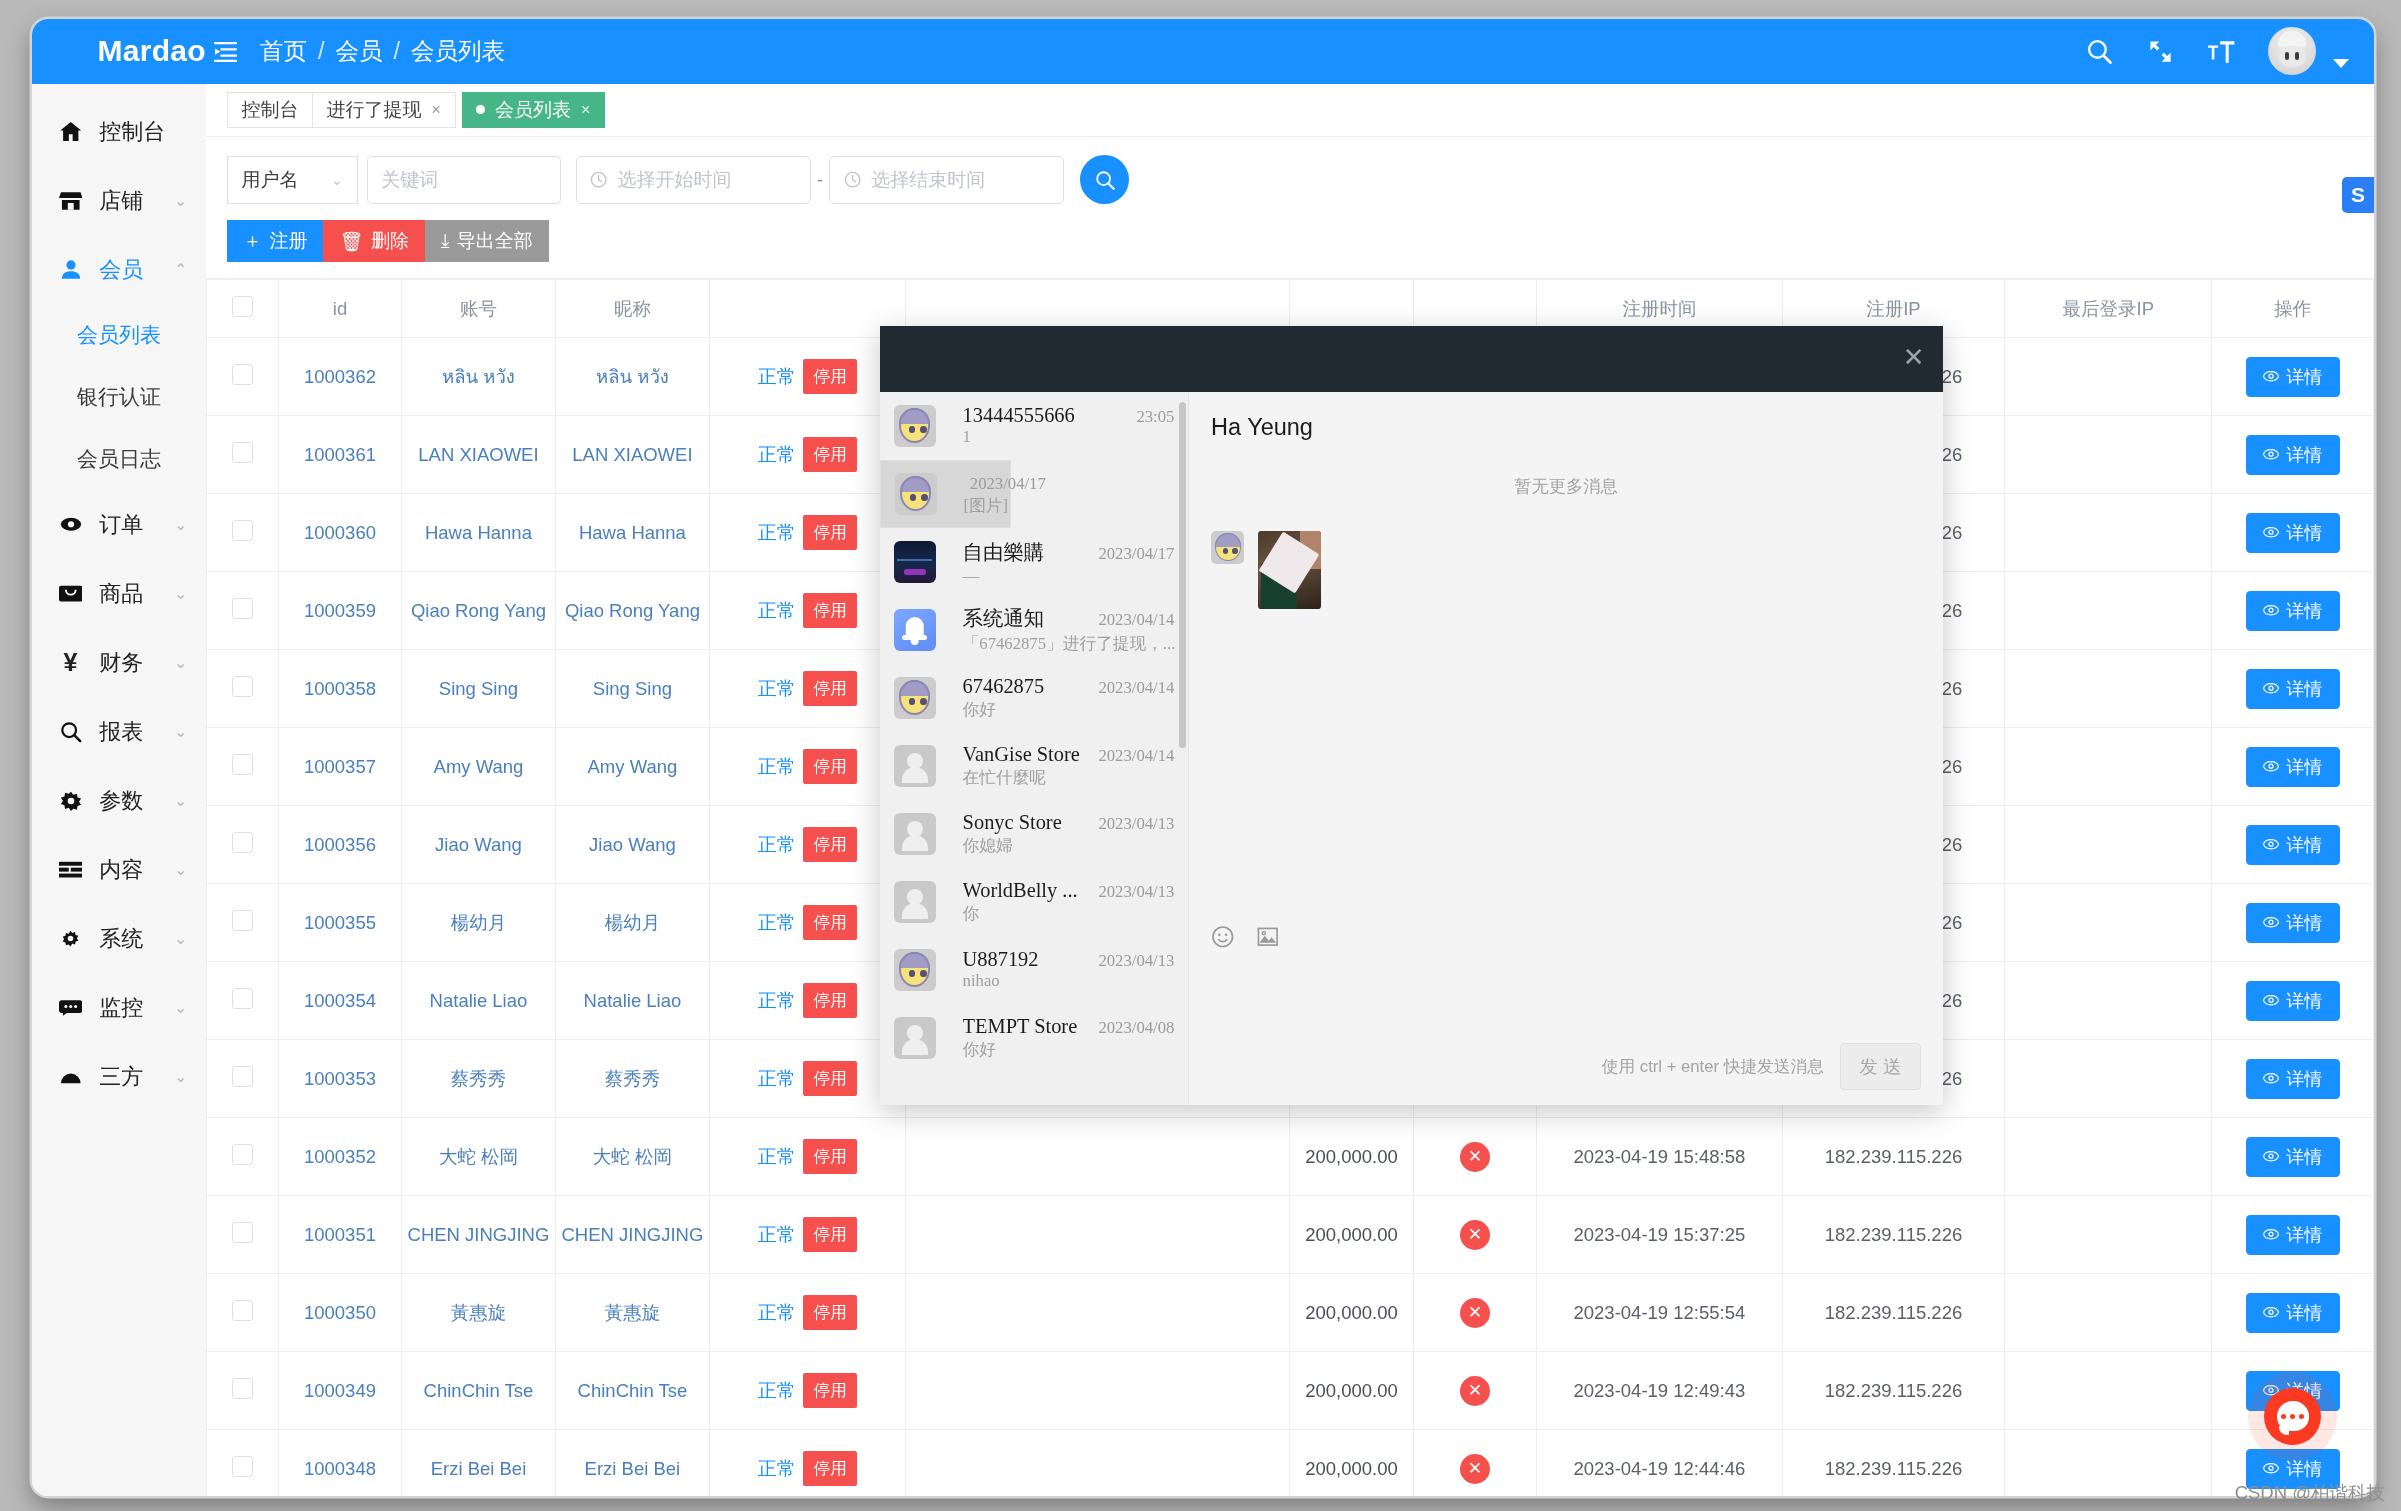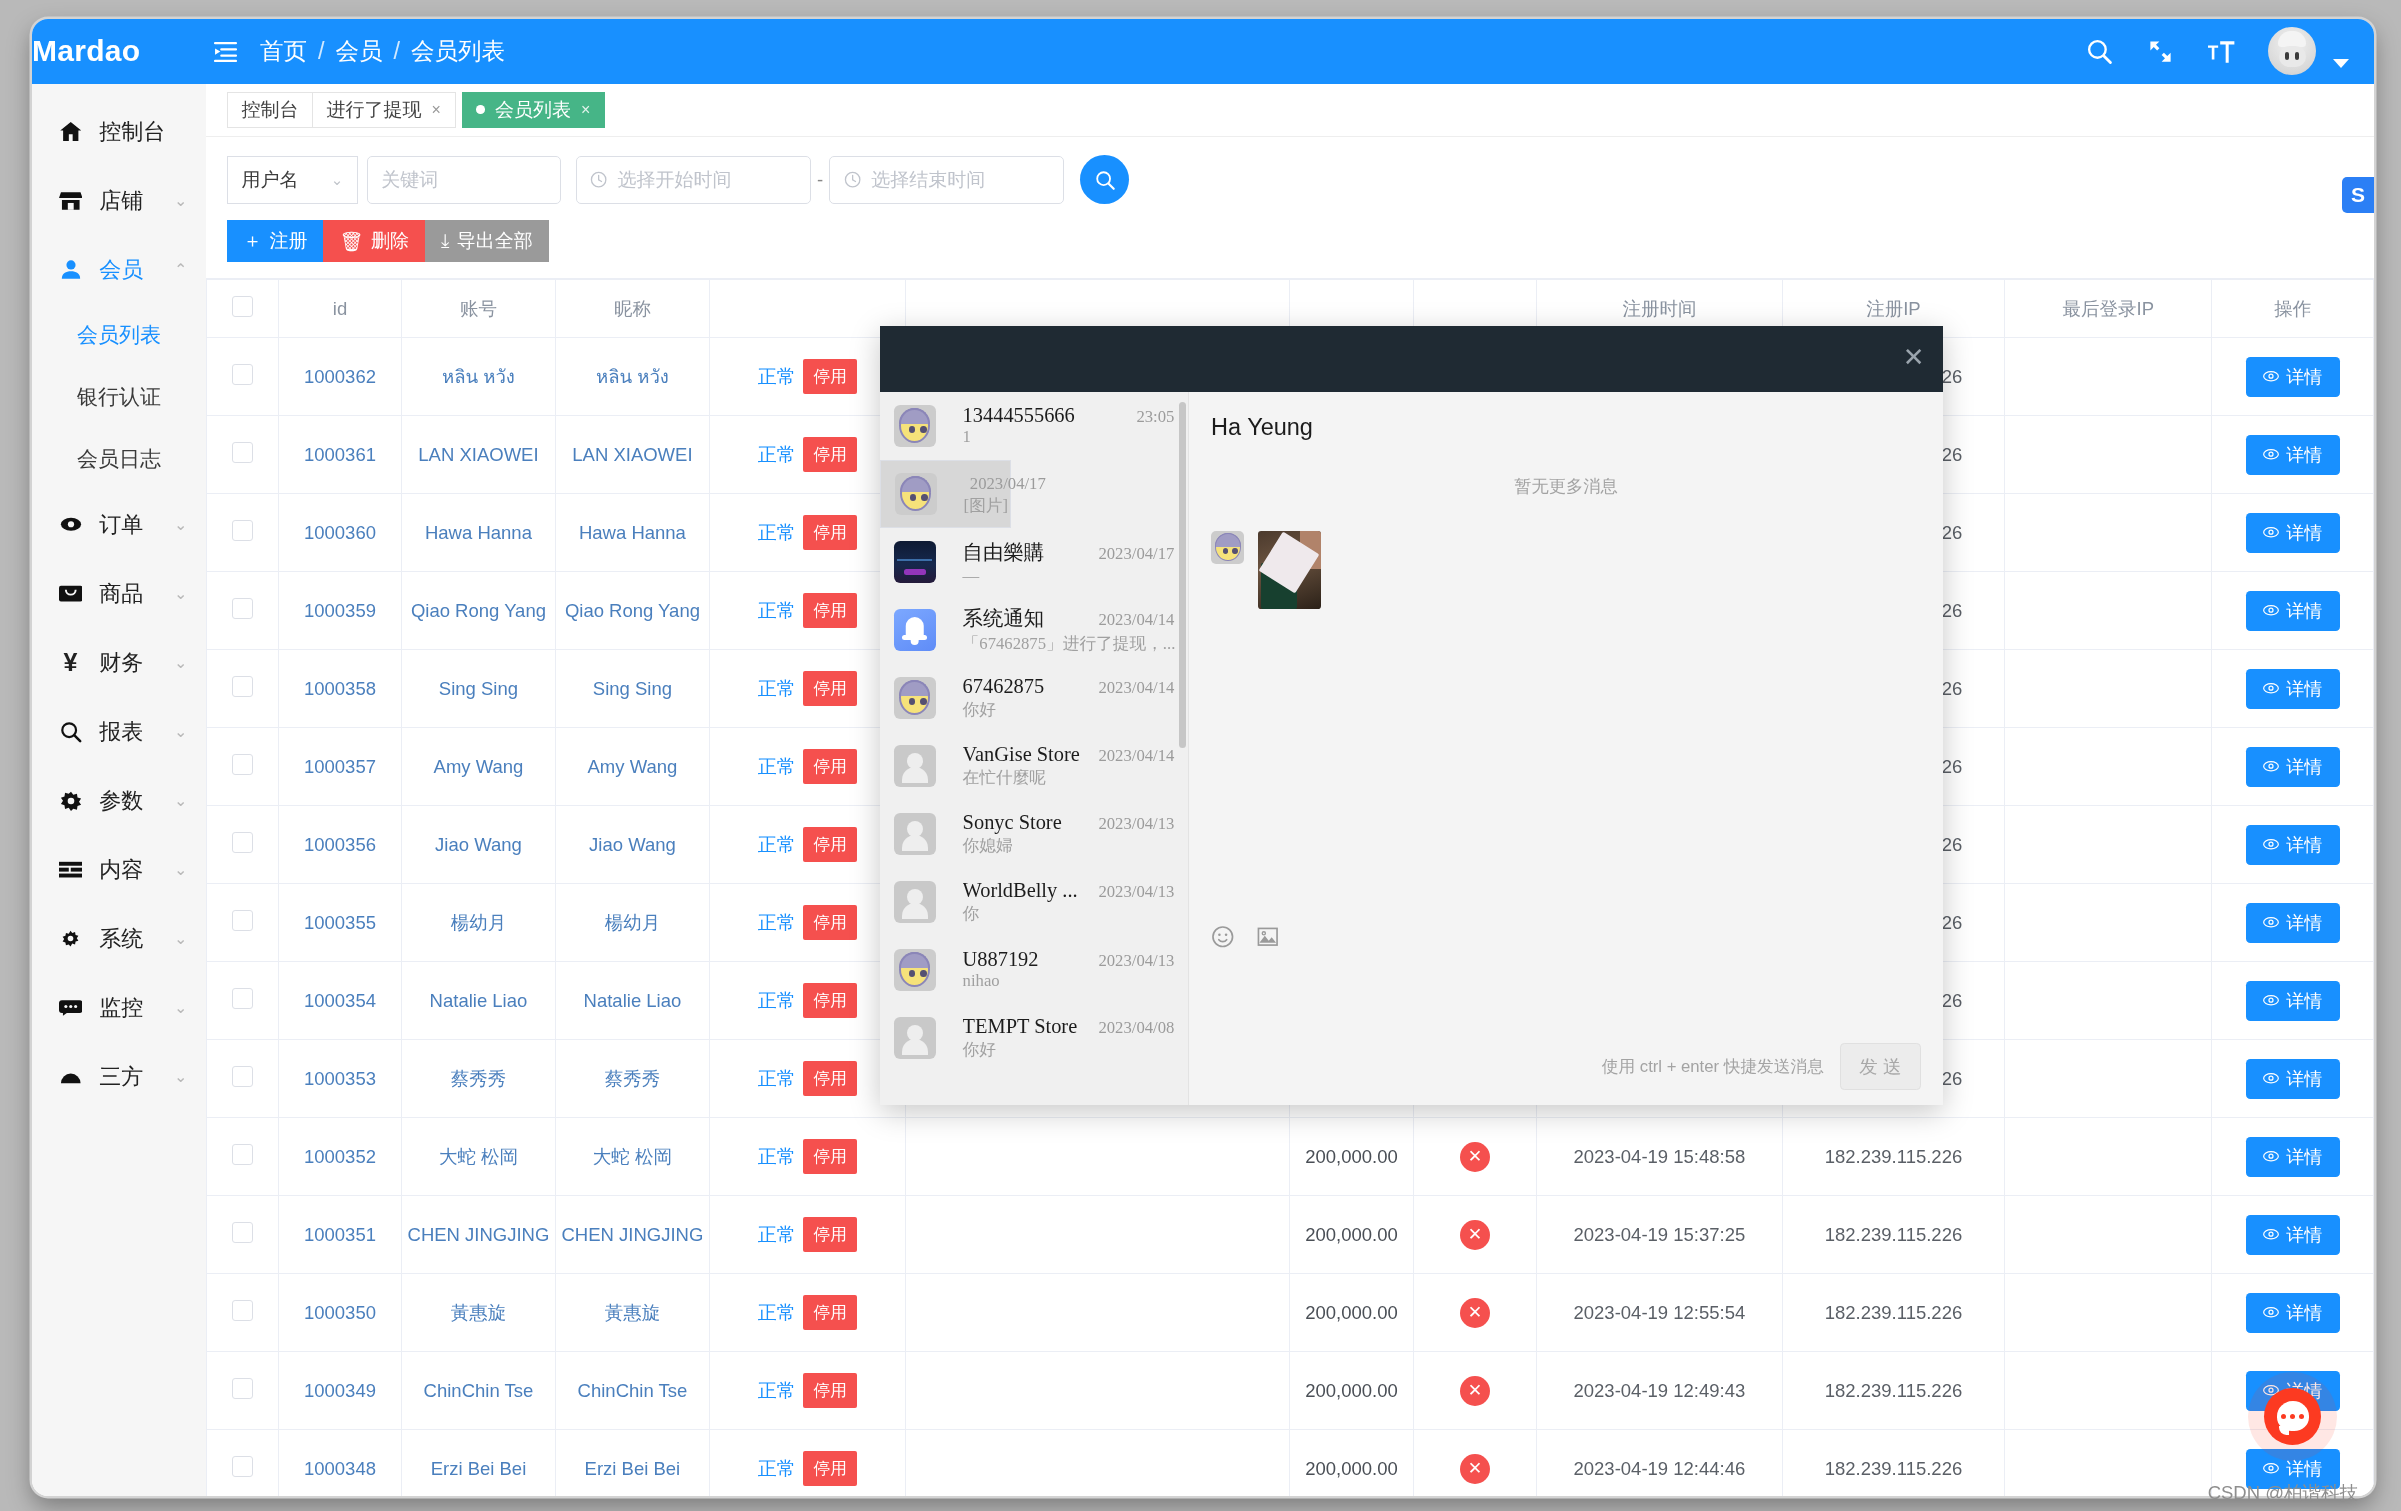--- a/index.html
+++ b/index.html
@@ -2,21 +2,21 @@
 <html style="font-size:10px"><head>
 <meta charset="utf-8">
 <style>
   * { box-sizing: border-box; margin:0; padding:0; }
   html,body{ width:2401px; height:1512px; background:#b9b9b9; font-family:"Liberation Sans", sans-serif; overflow:hidden;}
   #frame{ position:absolute; left:32px; top:18.5px; width:2342px; height:1477px; background:#fff;
           border-radius:16px; overflow:hidden; box-shadow:0 0 0 2.5px #d3d3d3, 0 10px 25px rgba(0,0,0,.35); }
 
   
   .topbar{ height:65px; background:#1890ff; display:flex; align-items:center; color:#fff; position:relative; }
-  .brand{ width:174px; font-size:30px; font-weight:700; text-align:left; letter-spacing:0.3px;}
+  .brand{ width:174px; font-size:30px; font-weight:700; text-align:right; letter-spacing:0.3px;}
   .collapse-icon{ width:38px; display:flex; justify-content:center; align-items:center; cursor:pointer;}
   .breadcrumb{ display:flex; align-items:center; font-size:23.5px; margin-left:16px; gap:11px;}
   .breadcrumb .sep{ opacity:.8; }
   .topright{ position:absolute; right:25px; top:0; height:65px; display:flex; align-items:center; gap:33px;}
   .ticon{ cursor:pointer; display:flex; align-items:center; justify-content:center;}
   .avatar{ width:48px; height:48px; border-radius:50%;
            background:radial-gradient(circle at 50% 35%, #f2f2f2 0%, #d9d9d9 70%, #c9c9c9 100%);
            display:flex; align-items:center; justify-content:center; position:relative; overflow:hidden;}
   .avatar .hat{ position:absolute; top:3.7px; width:28.4px; height:16px; background:#f4f4f4; border-radius:13.6px 13.6px 3.7px 3.7px;}
   .avatar .face{ position:absolute; top:18.5px; width:27px; height:21px; background:#e9e9e9; border-radius:11px;}
@@ -131,21 +131,21 @@
   .hint{ font-size:16.7px; color:#a3a3a3;}
   .sendbtn{ background:#ececec; border:1.2px solid #e0e0e0; color:#a8a8a8; font-size:18.5px; padding:10px 18.5px; border-radius:4.3px; cursor:pointer;}
 
   
   .side-s{ position:absolute; right:0; top:93px; width:32px; height:36px; background:#2b7ff5; border-radius:5px 0 0 5px; display:flex; align-items:center; justify-content:center; color:#fff; font-size:21px; font-weight:700; z-index:40; cursor:pointer;}
   .chat-fab{ position:absolute; right:53px; bottom:51px; width:57px;height:57px;border-radius:50%;background:#fc3a21;display:flex;align-items:center;justify-content:center;z-index:70;
              box-shadow:0 0 0 16px rgba(252,58,33,.12); cursor:pointer;}
   .chat-fab .bub{ width:32px;height:30px;background:#fff;border-radius:50% 50% 46% 46%; position:relative; display:flex; align-items:center; justify-content:center; gap:3.7px;}
   .chat-fab .bub::after{ content:""; position:absolute; left:2.5px; bottom:-3.7px; width:10px;height:8.7px;background:#fff;border-radius:0 0 0 7.4px;}
   .chat-fab .bub i{ width:5px;height:5px;border-radius:50%;background:#fc3a21; display:block;}
-  .watermark{ position:absolute; right:43px; bottom:6.2px; font-size:18.5px; color:#8e8e8e; z-index:80;}
+  .watermark{ position:absolute; right:16px; bottom:6.2px; font-size:18.5px; color:#8e8e8e; z-index:80;}
 </style>
 </head>
 <body>
 
 <div id="frame">
 
   <div class="topbar">
     <div class="brand">Mardao</div>
     <div class="collapse-icon">
       <svg width="25" height="21" viewBox="0 0 24 20">

